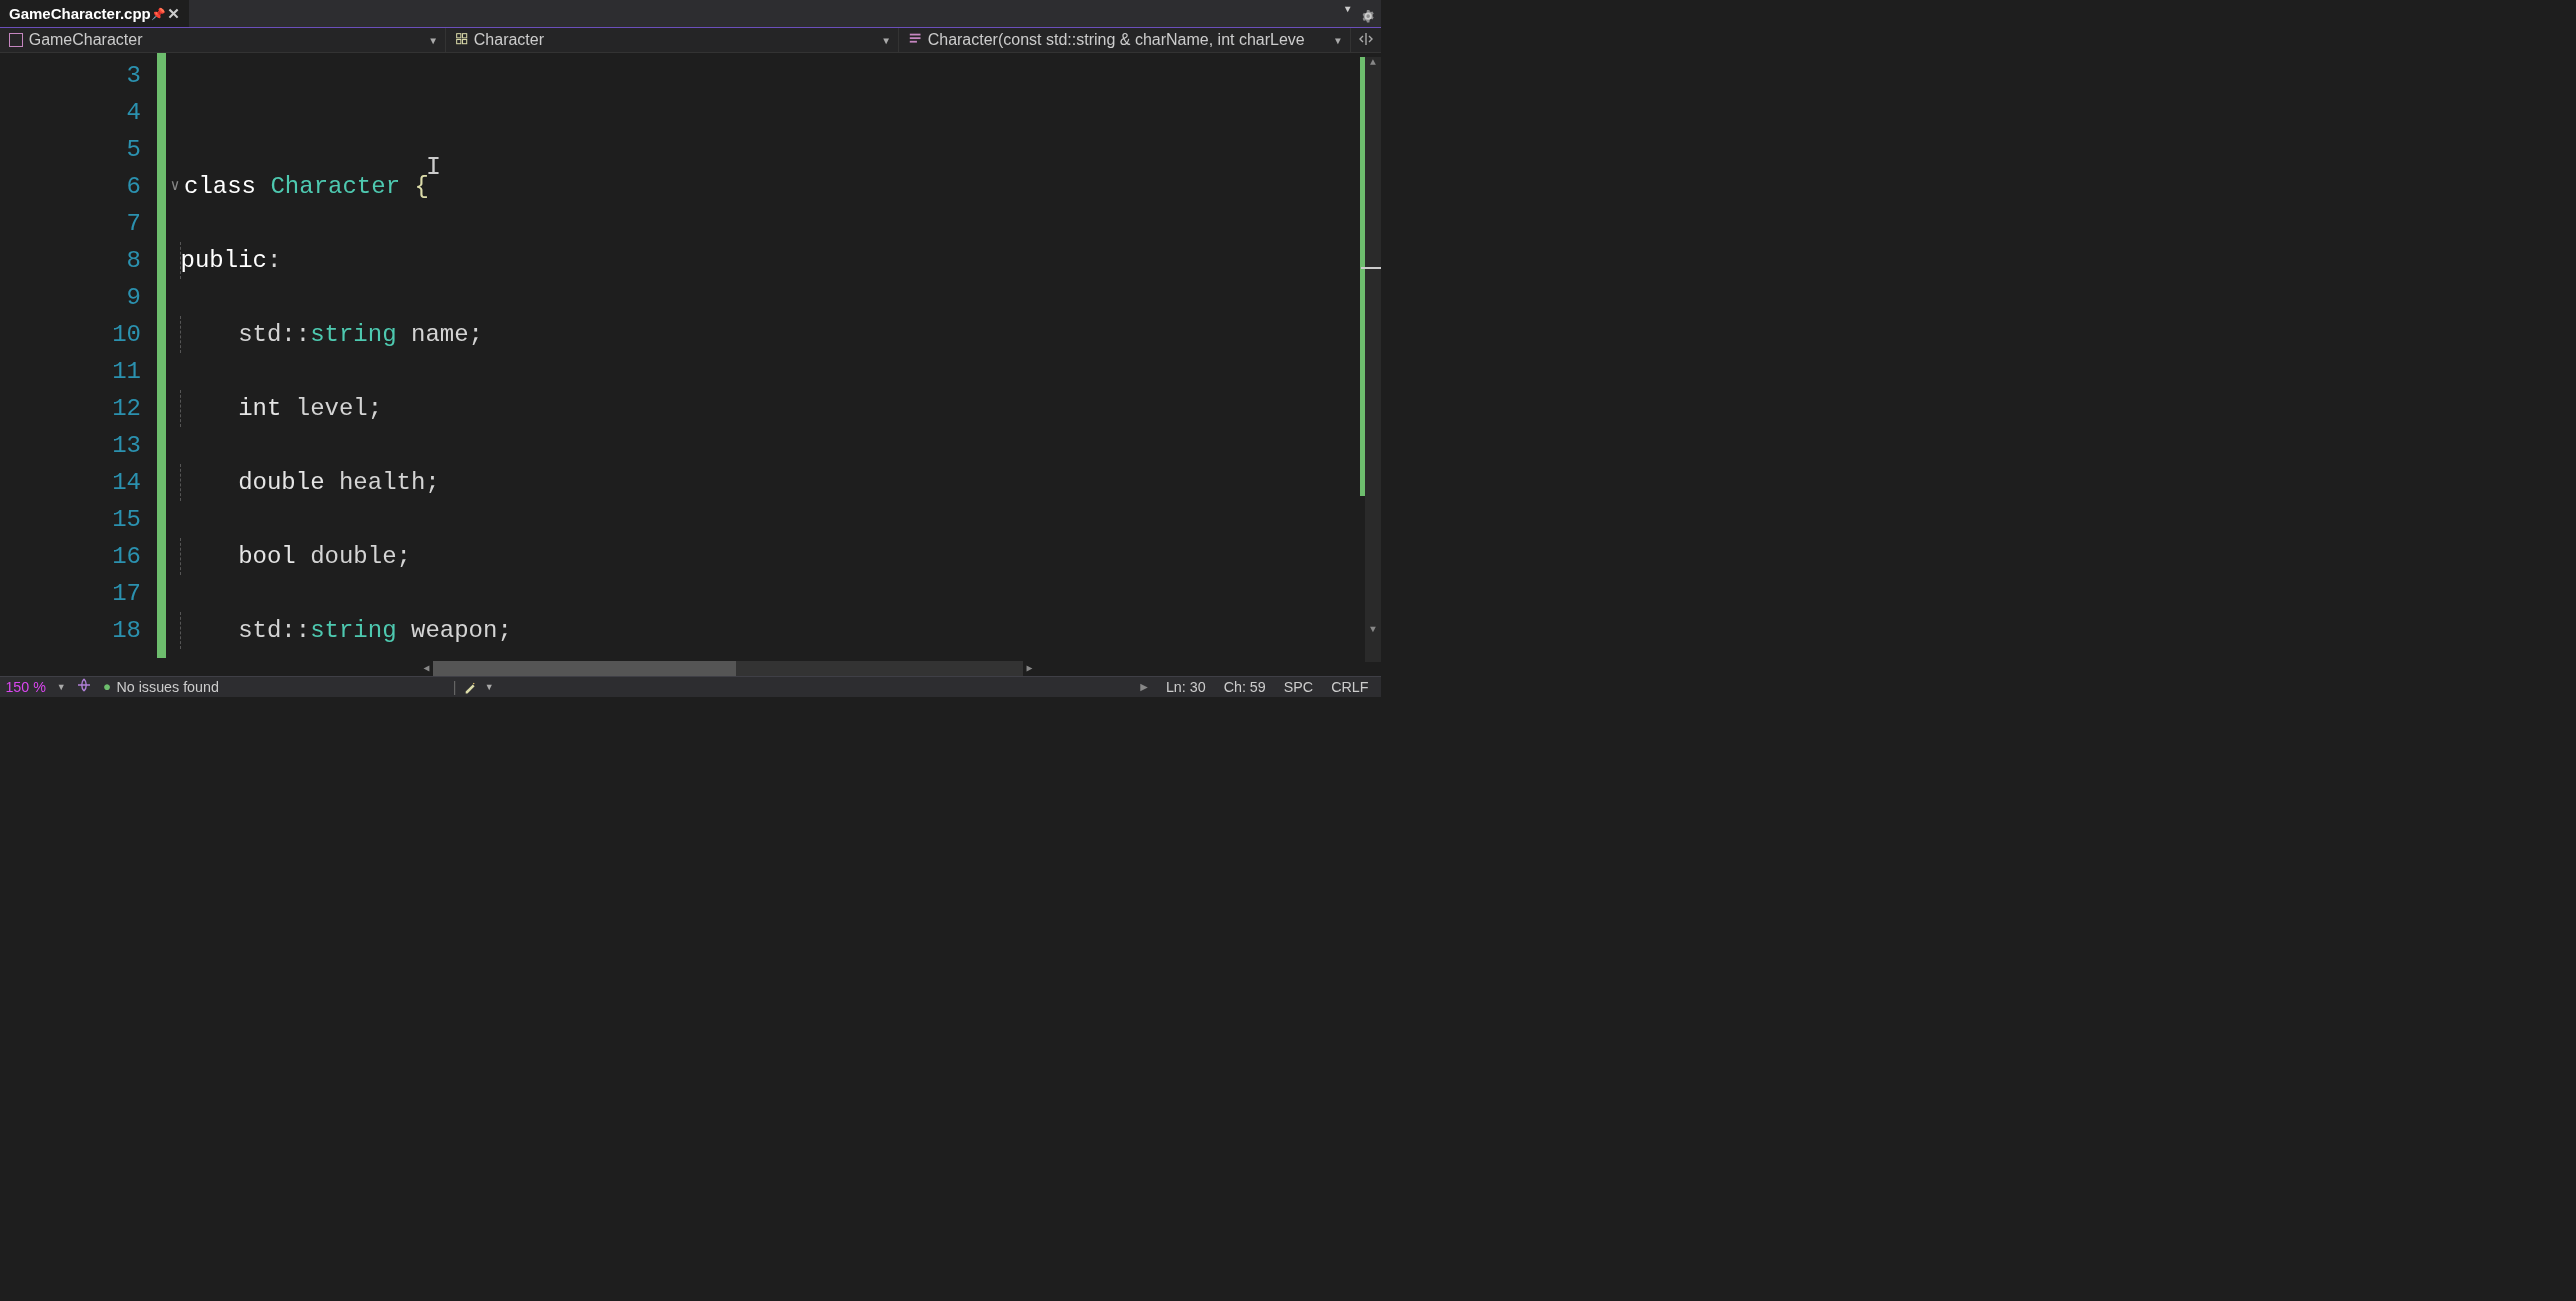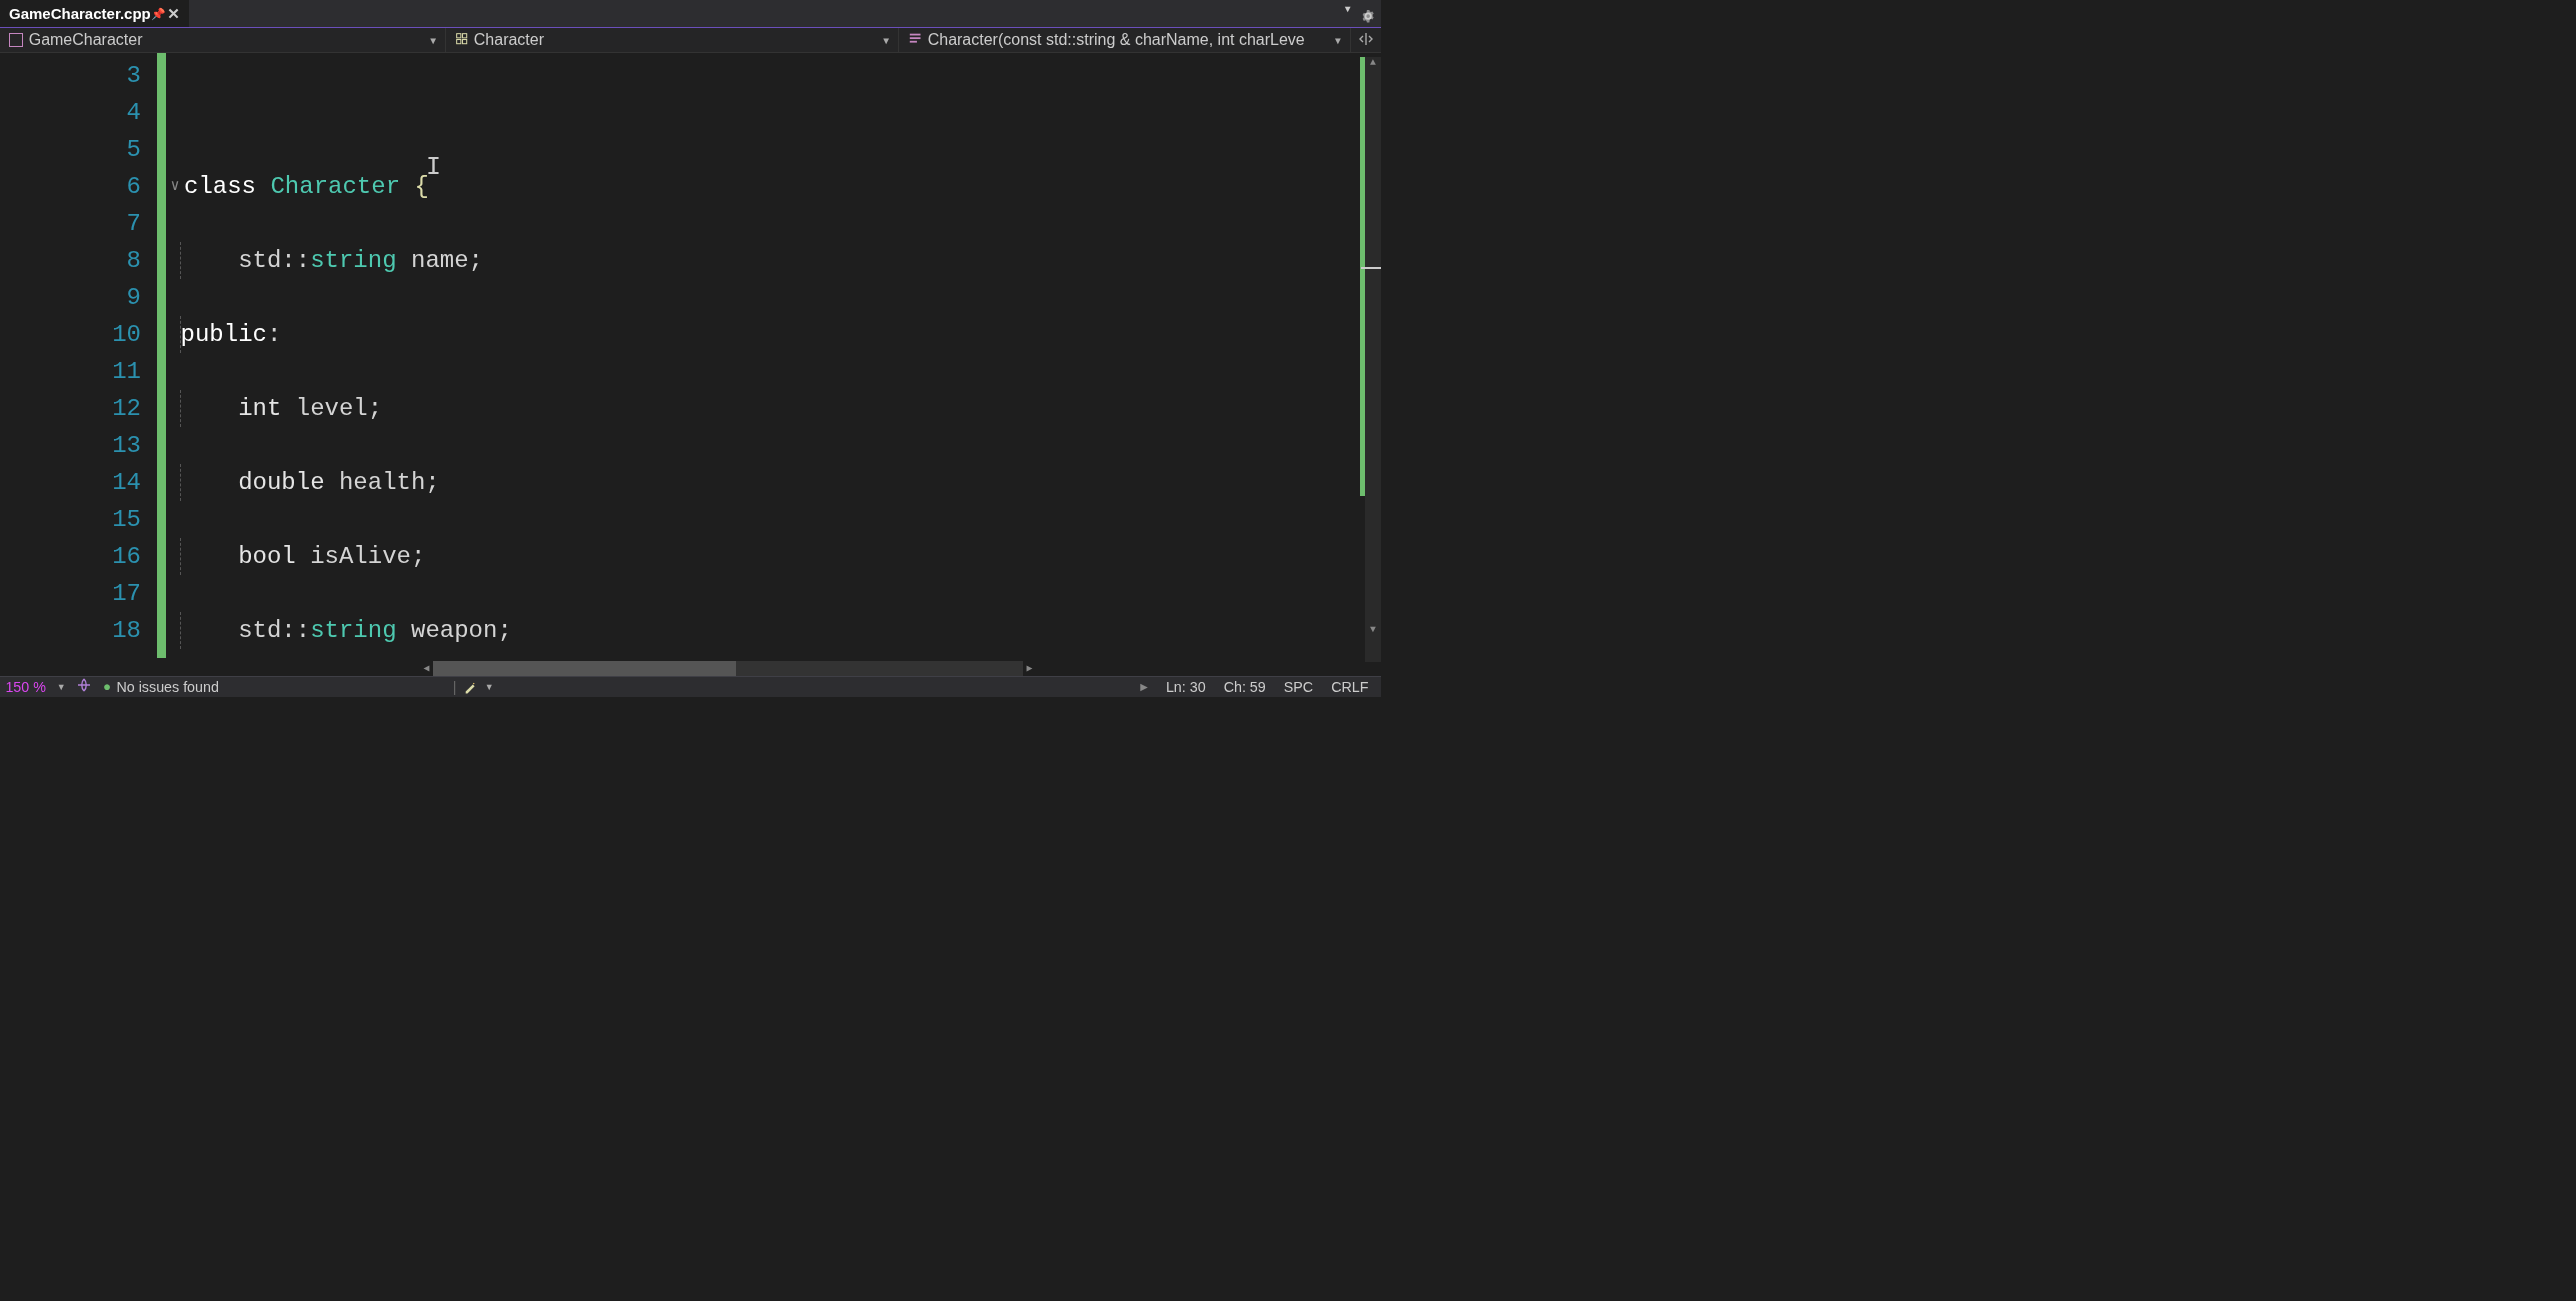--- a/index.html
+++ b/index.html
@@ -328,25 +328,25 @@
     <div>15</div>
     <div>16</div>
     <div>17</div>
     <div>18</div>
     <div> </div>
   </div>
   <div class="change-bar"></div>
   <div class="code-area">
 <div class="line"></div>
 <div class="line"><span class="fold">∨</span><span class="k-class">class</span> <span class="k-name">Character</span> <span class="k-brace">{</span></div>
+<div class="line"> <span class="guide"></span><span class="k-class">public</span><span>:</span></div>
 <div class="line"> <span class="guide"></span>    <span>std</span><span>::</span><span class="k-stl">string</span><span> name;</span></div>
-<div class="line"> <span class="guide"></span><span class="k-class">public</span><span>:</span></div>
 <div class="line"> <span class="guide"></span>    <span class="k-type">int</span><span> level;</span></div>
 <div class="line"> <span class="guide"></span>    <span class="k-type">double</span><span> health;</span></div>
-<div class="line"> <span class="guide"></span>    <span class="k-type">bool</span><span> isAlive;</span></div>
+<div class="line"> <span class="guide"></span>    <span class="k-type">bool</span><span> double;</span></div>
 <div class="line"> <span class="guide"></span>    <span>std</span><span>::</span><span class="k-stl">string</span><span> weapon;</span></div>
 <div class="line"> <span class="guide"></span>    <span class="k-type">float</span><span> positionX;</span></div>
 <div class="line"> <span class="guide"></span>    <span class="k-type">float</span><span> positionY;</span></div>
 <div class="line"> <span class="guide"></span>    <span class="k-type">unsigned</span><span class="k-type"> int</span><span> experience;</span></div>
 <div class="line"> <span class="guide"></span>    <span class="k-type">char</span><span> gender;</span></div>
 <div class="line"> <span class="guide"></span>    <span class="k-type">long</span><span class="k-type"> long</span><span> score;</span></div>
 <div class="line"> <span class="guide"></span></div>
 <div class="line"> <span class="guide"></span>    <span class="k-ident">Character</span><span>(</span><span class="k-const">const</span><span> </span><span>std</span><span>::</span><span class="k-stl">string</span><span>&amp; </span><span class="k-param">charName</span><span>, </span><span class="k-type">int</span><span class="k-param"> charLevel</span><span>, </span><span class="k-type">double</span> <span class="sel">charH</span></div>
 <div class="line"> <span class="guide"></span>    <span class="guide"></span>   <span class="k-const">const</span><span> </span><span>std</span><span>::</span><span class="k-stl">string</span><span>&amp; </span><span class="k-param">charWeapon</span><span>, </span><span class="k-type">float</span><span class="k-param"> posX</span><span>, </span><span class="k-type">float</span><span class="k-param"> posY</span><span>,</span></div>
 <div class="line" style="opacity:.55"> <span class="guide"></span>    <span class="guide"></span>   <span class="k-type">unsigned</span><span class="k-type"> int</span><span class="k-param"> charExperience</span><span>, </span><span class="k-type">char</span><span class="k-param"> charGender</span><span>, </span><span class="k-type">long</span><span class="k-type"> long</span><span class="k-param"> charSc</span></div>

